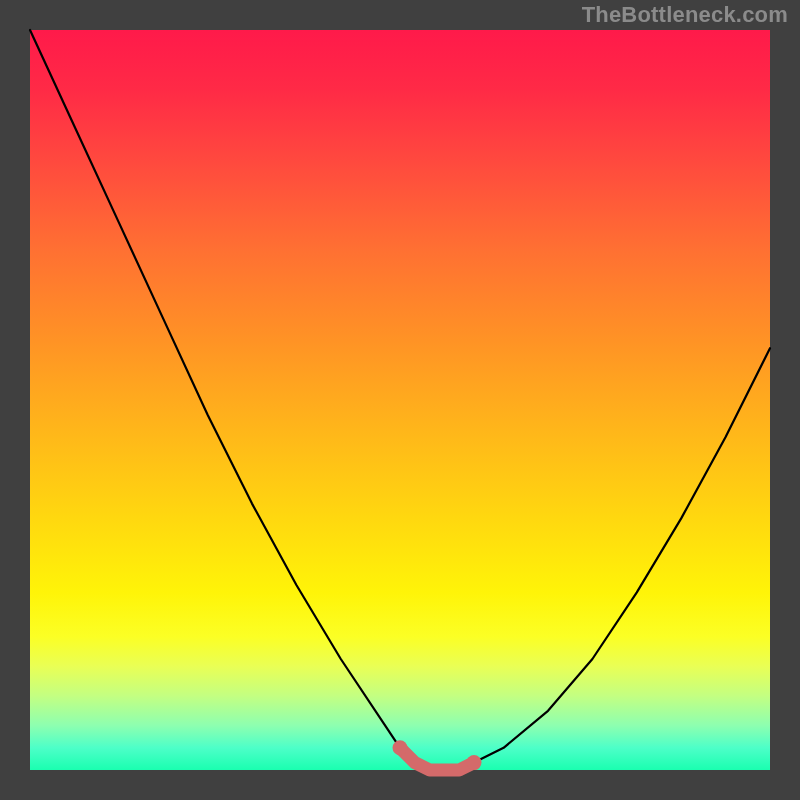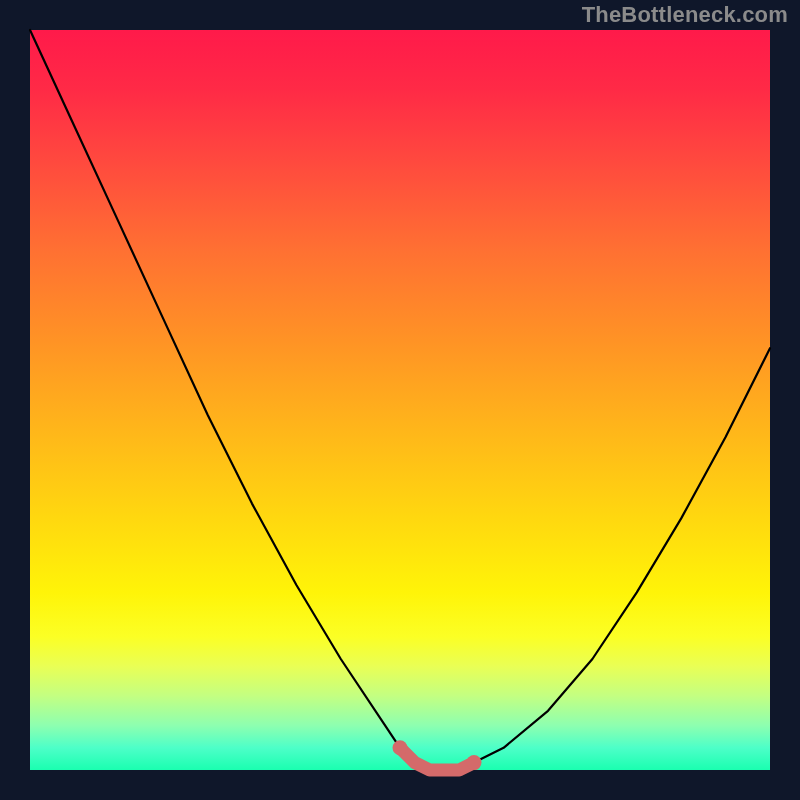--- a/index.html
+++ b/index.html
@@ -1,21 +1,21 @@
 <!DOCTYPE html>
 <html><head>
 <meta charset="utf-8">
 <style>
   * { margin: 0; padding: 0; box-sizing: border-box; }
   html, body { width: 800px; height: 800px; overflow: hidden; background: #000; }
   .frame {
     position: relative;
     width: 800px;
     height: 800px;
-    background: #0f172a;
+    background: #404040;
   }
   .watermark {
     position: absolute;
     top: 2px;
     right: 12px;
     font-family: Arial, Helvetica, sans-serif;
     font-size: 22px;
     font-weight: 600;
     color: #8b8b8b;
     letter-spacing: 0.2px;

